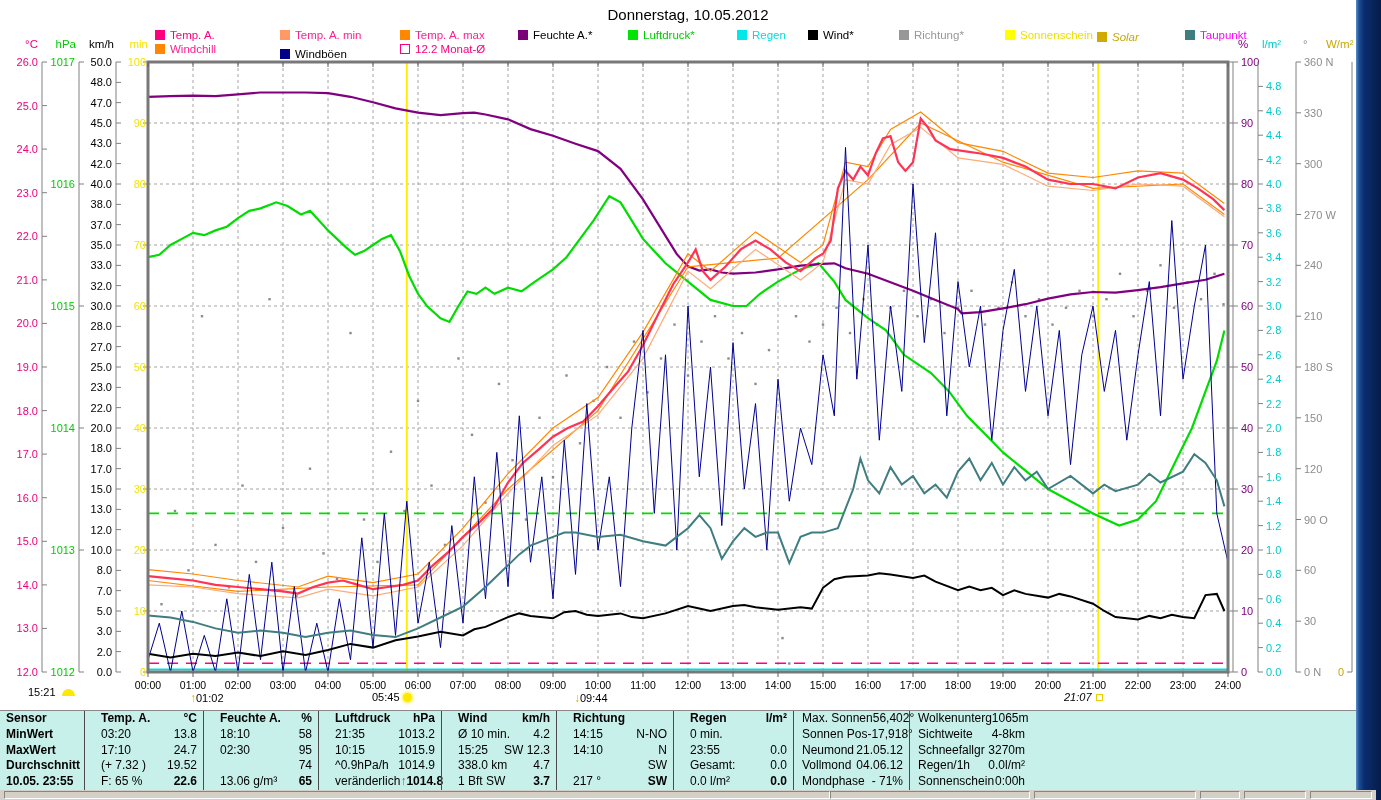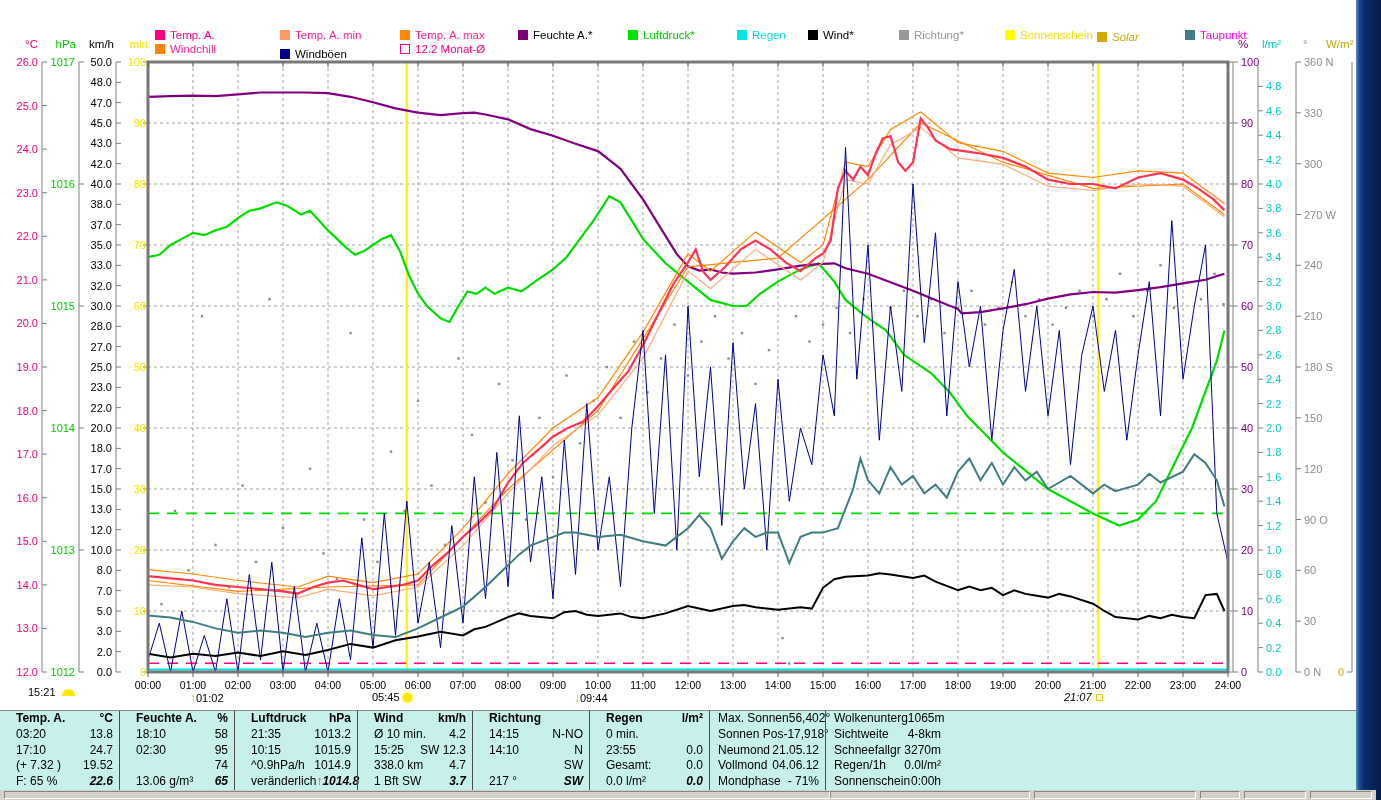--- a/index.html
+++ b/index.html
@@ -22,33 +22,34 @@
   .arr{color:#d8b400;font-weight:bold;font-size:12px;}
   .stats{position:absolute;left:0;top:710px;width:1356px;height:80px;background:#c7f0ea;
        border-top:1px solid #888;display:flex;font-size:12px;}
   .sg{height:80px;}
   .sg + .sg{border-left:1px solid #4a4a4a;}
   .srow{height:15.8px;line-height:15.8px;display:flex;white-space:nowrap;overflow:visible;}
   .sc1{padding-left:16px;flex:1 1 auto;}
   .sc2{text-align:right;padding-right:6px;}
   .sensor-col .srow{font-weight:bold;padding-left:6px;}
   .hdr{font-weight:bold;}
-  .lastv{font-weight:bold;font-style:italic;}
+  .lastv{font-weight:bold;}
   .uparrow{color:#e04000;font-weight:bold;}
   .status-bar{position:absolute;left:0;top:790px;width:1376px;height:10px;background:#d4d0c8;}
   .sbseg{position:absolute;top:1px;height:8px;border:1px solid;border-color:#868686 #fff #fff #868686;background:#d4d0c8;}
   svg text{font-family:"Liberation Sans",sans-serif;}
 </style>
 </head>
 <body>
 
 <div class="app">
 
   <div class="desktop-strip"></div>
 
+  <div class="page-title">Donnerstag, 10.05.2012</div>
 
   <div class="legend" id="legend">
       <div class="leg-item" style="left: 155px; top: 29px; color: rgb(255, 0, 128);"><span class="leg-box" style="background: rgb(255, 0, 128);"></span><span>Temp. A.</span></div>
       <div class="leg-item" style="left: 280px; top: 29px; color: rgb(255, 32, 144);"><span class="leg-box" style="background: rgb(255, 153, 102);"></span><span>Temp. A. min</span></div>
       <div class="leg-item" style="left: 400px; top: 29px; color: rgb(255, 32, 144);"><span class="leg-box" style="background: rgb(255, 136, 0);"></span><span>Temp. A. max</span></div>
       <div class="leg-item" style="left: 518px; top: 29px; color: rgb(0, 0, 0);"><span class="leg-box" style="background: rgb(122, 0, 122);"></span><span>Feuchte A.*</span></div>
       <div class="leg-item" style="left: 628px; top: 29px; color: rgb(0, 204, 0);"><span class="leg-box" style="background: rgb(0, 228, 0);"></span><span>Luftdruck*</span></div>
       <div class="leg-item" style="left: 737px; top: 29px; color: rgb(0, 221, 221);"><span class="leg-box" style="background: rgb(0, 232, 232);"></span><span>Regen</span></div>
       <div class="leg-item" style="left: 808px; top: 29px; color: rgb(0, 0, 0);"><span class="leg-box" style="background: rgb(0, 0, 0);"></span><span>Wind*</span></div>
       <div class="leg-item" style="left: 899px; top: 29px; color: rgb(152, 152, 152);"><span class="leg-box" style="background: rgb(152, 152, 152);"></span><span>Richtung*</span></div>
@@ -544,20 +545,27 @@
     <span>05:45</span><span class="sun-dot"></span>
   </div>
   <div class="ann" style="left:574px;">
     <span class="arr">↓</span><span>09:44</span>
   </div>
   <div class="ann" style="left:1064px;font-style:italic;">
     <span>21:07</span><span class="sun-sq"></span>
   </div>
 
   <div class="stats" id="statsTable">
+      <div class="sg sensor-col" style="width: 84px;">
+        <div class="srow">Sensor</div>
+        <div class="srow">MinWert</div>
+        <div class="srow">MaxWert</div>
+        <div class="srow">Durchschnitt</div>
+        <div class="srow">10.05. 23:55</div>
+      </div>
       <div class="sg" style="width: 119px;">
         <div class="srow hdr">
           <span class="sc1">Temp. A.</span>
           <span class="sc2" style="width:55px">°C</span>
         </div>
         <div class="srow">
           <span class="sc1">03:20</span>
           <span class="sc2" style="width:55px">13.8</span>
         </div>
         <div class="srow">

